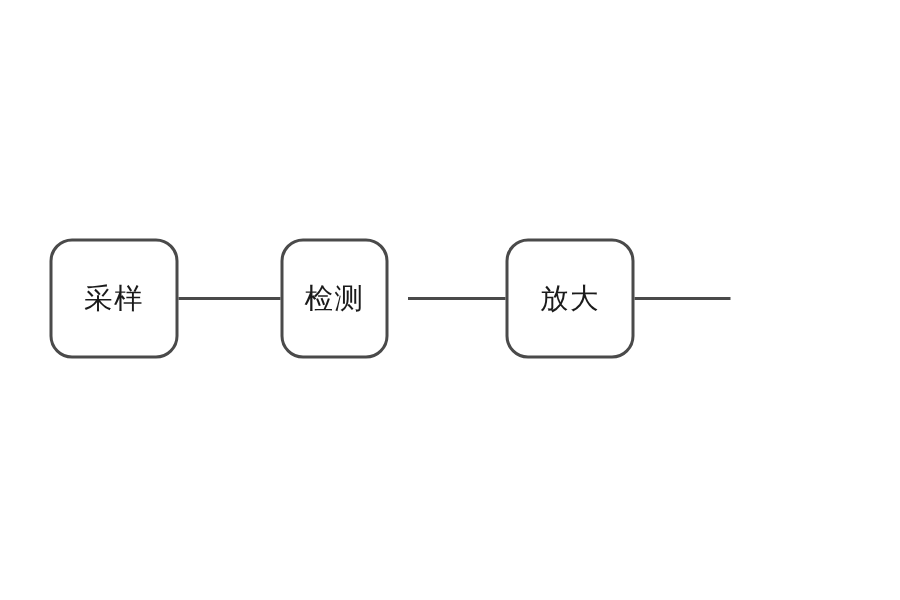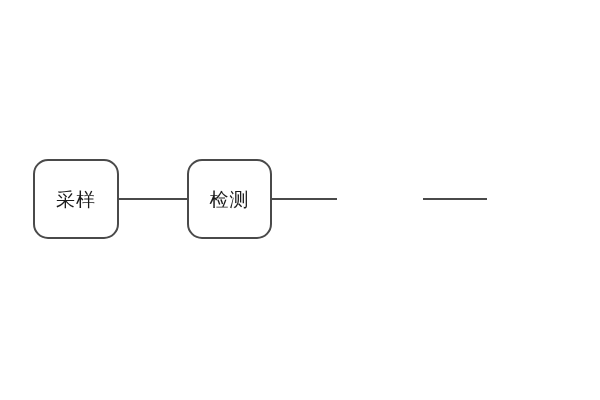--- a/index.html
+++ b/index.html
@@ -34,21 +34,21 @@
     justify-content: center;
   }
   .flow-node .node-label {
     font-size: 19px;
     color: #1a1a1a;
     letter-spacing: 1px;
     line-height: 1;
     user-select: none;
   }
   .node-1 { left: 33px; }
-  .node-2 { left: 187px; width: 85px; }
+  .node-2 { left: 187px; width: 72px; }
   .node-3 { left: 337px; }
   .node-4 { left: 487px; }
   .connector {
     position: absolute;
     top: 198px;
     height: 2px;
     background: #4a4a4a;
   }
   .connector-1 { left: 119px; width: 68px; }
   .connector-2 { left: 272px; width: 65px; }
@@ -64,17 +64,20 @@
   </div>
 
   <div class="connector connector-1"></div>
 
   <div class="flow-node node-2">
     <span class="node-label">检测</span>
   </div>
 
   <div class="connector connector-2"></div>
 
+  <div class="flow-node node-3">
+    <span class="node-label">放大</span>
+  </div>
 
   <div class="connector connector-3"></div>
 
 
 </div>
 
 </body></html>

